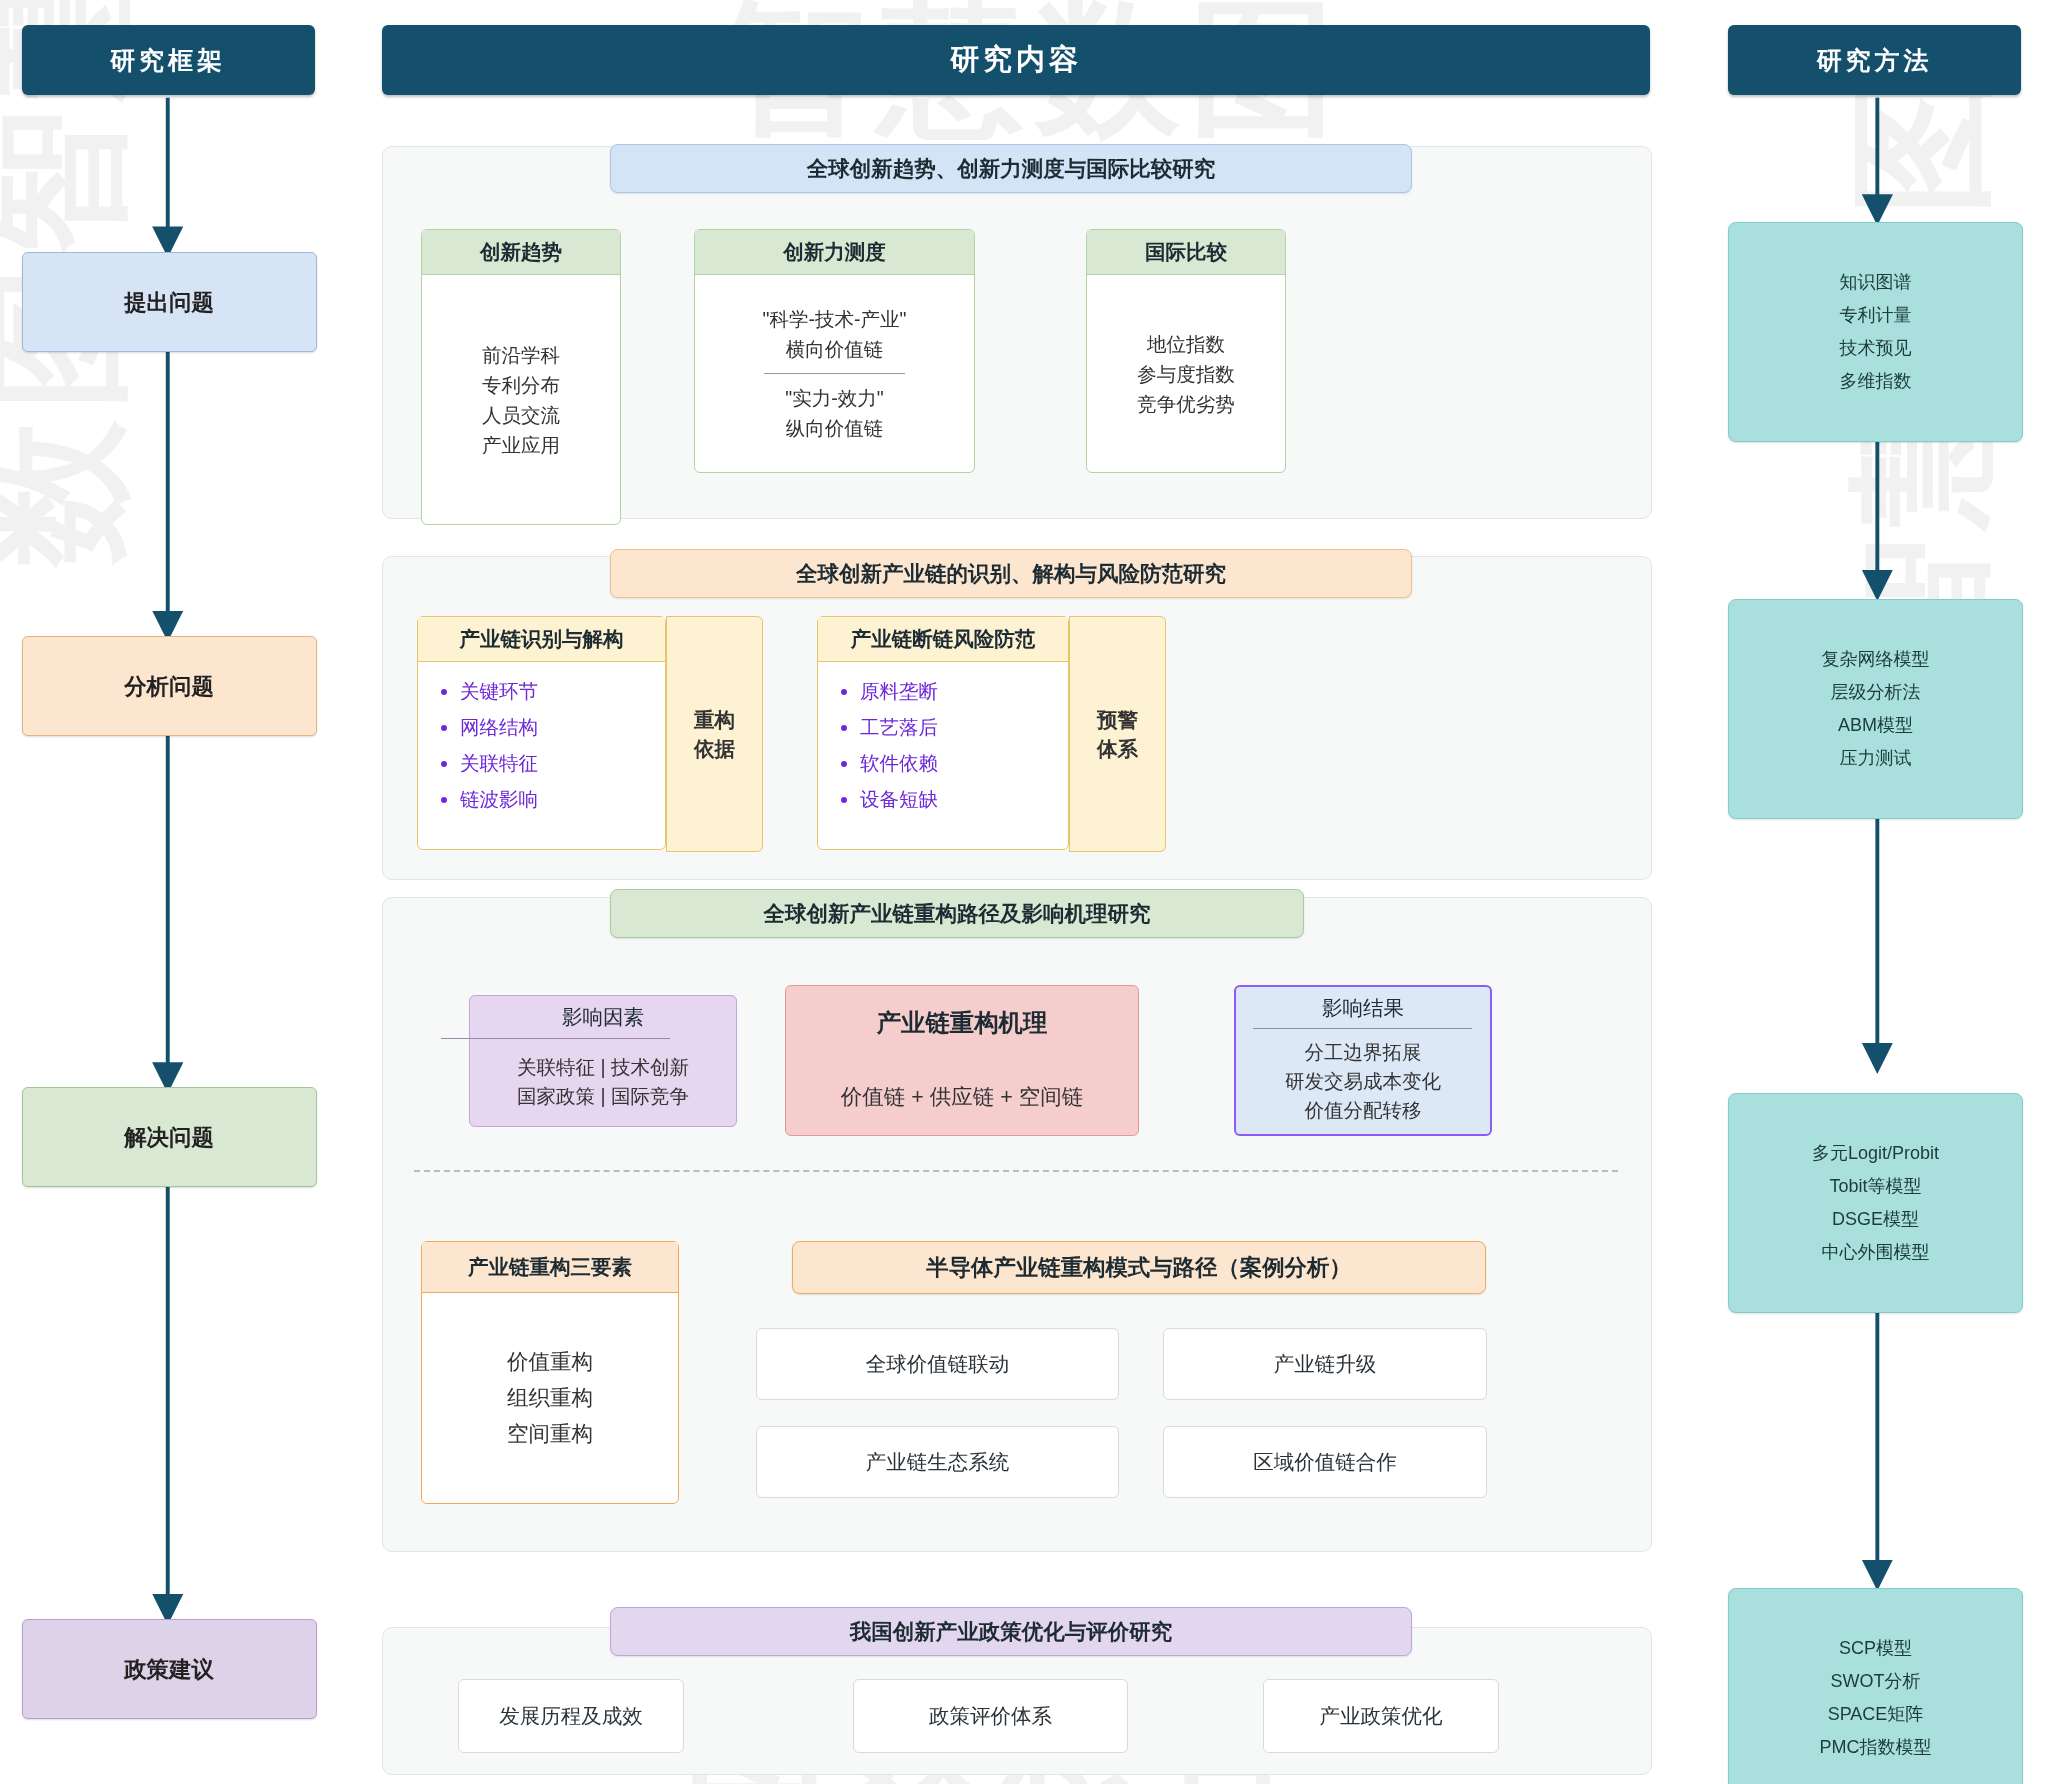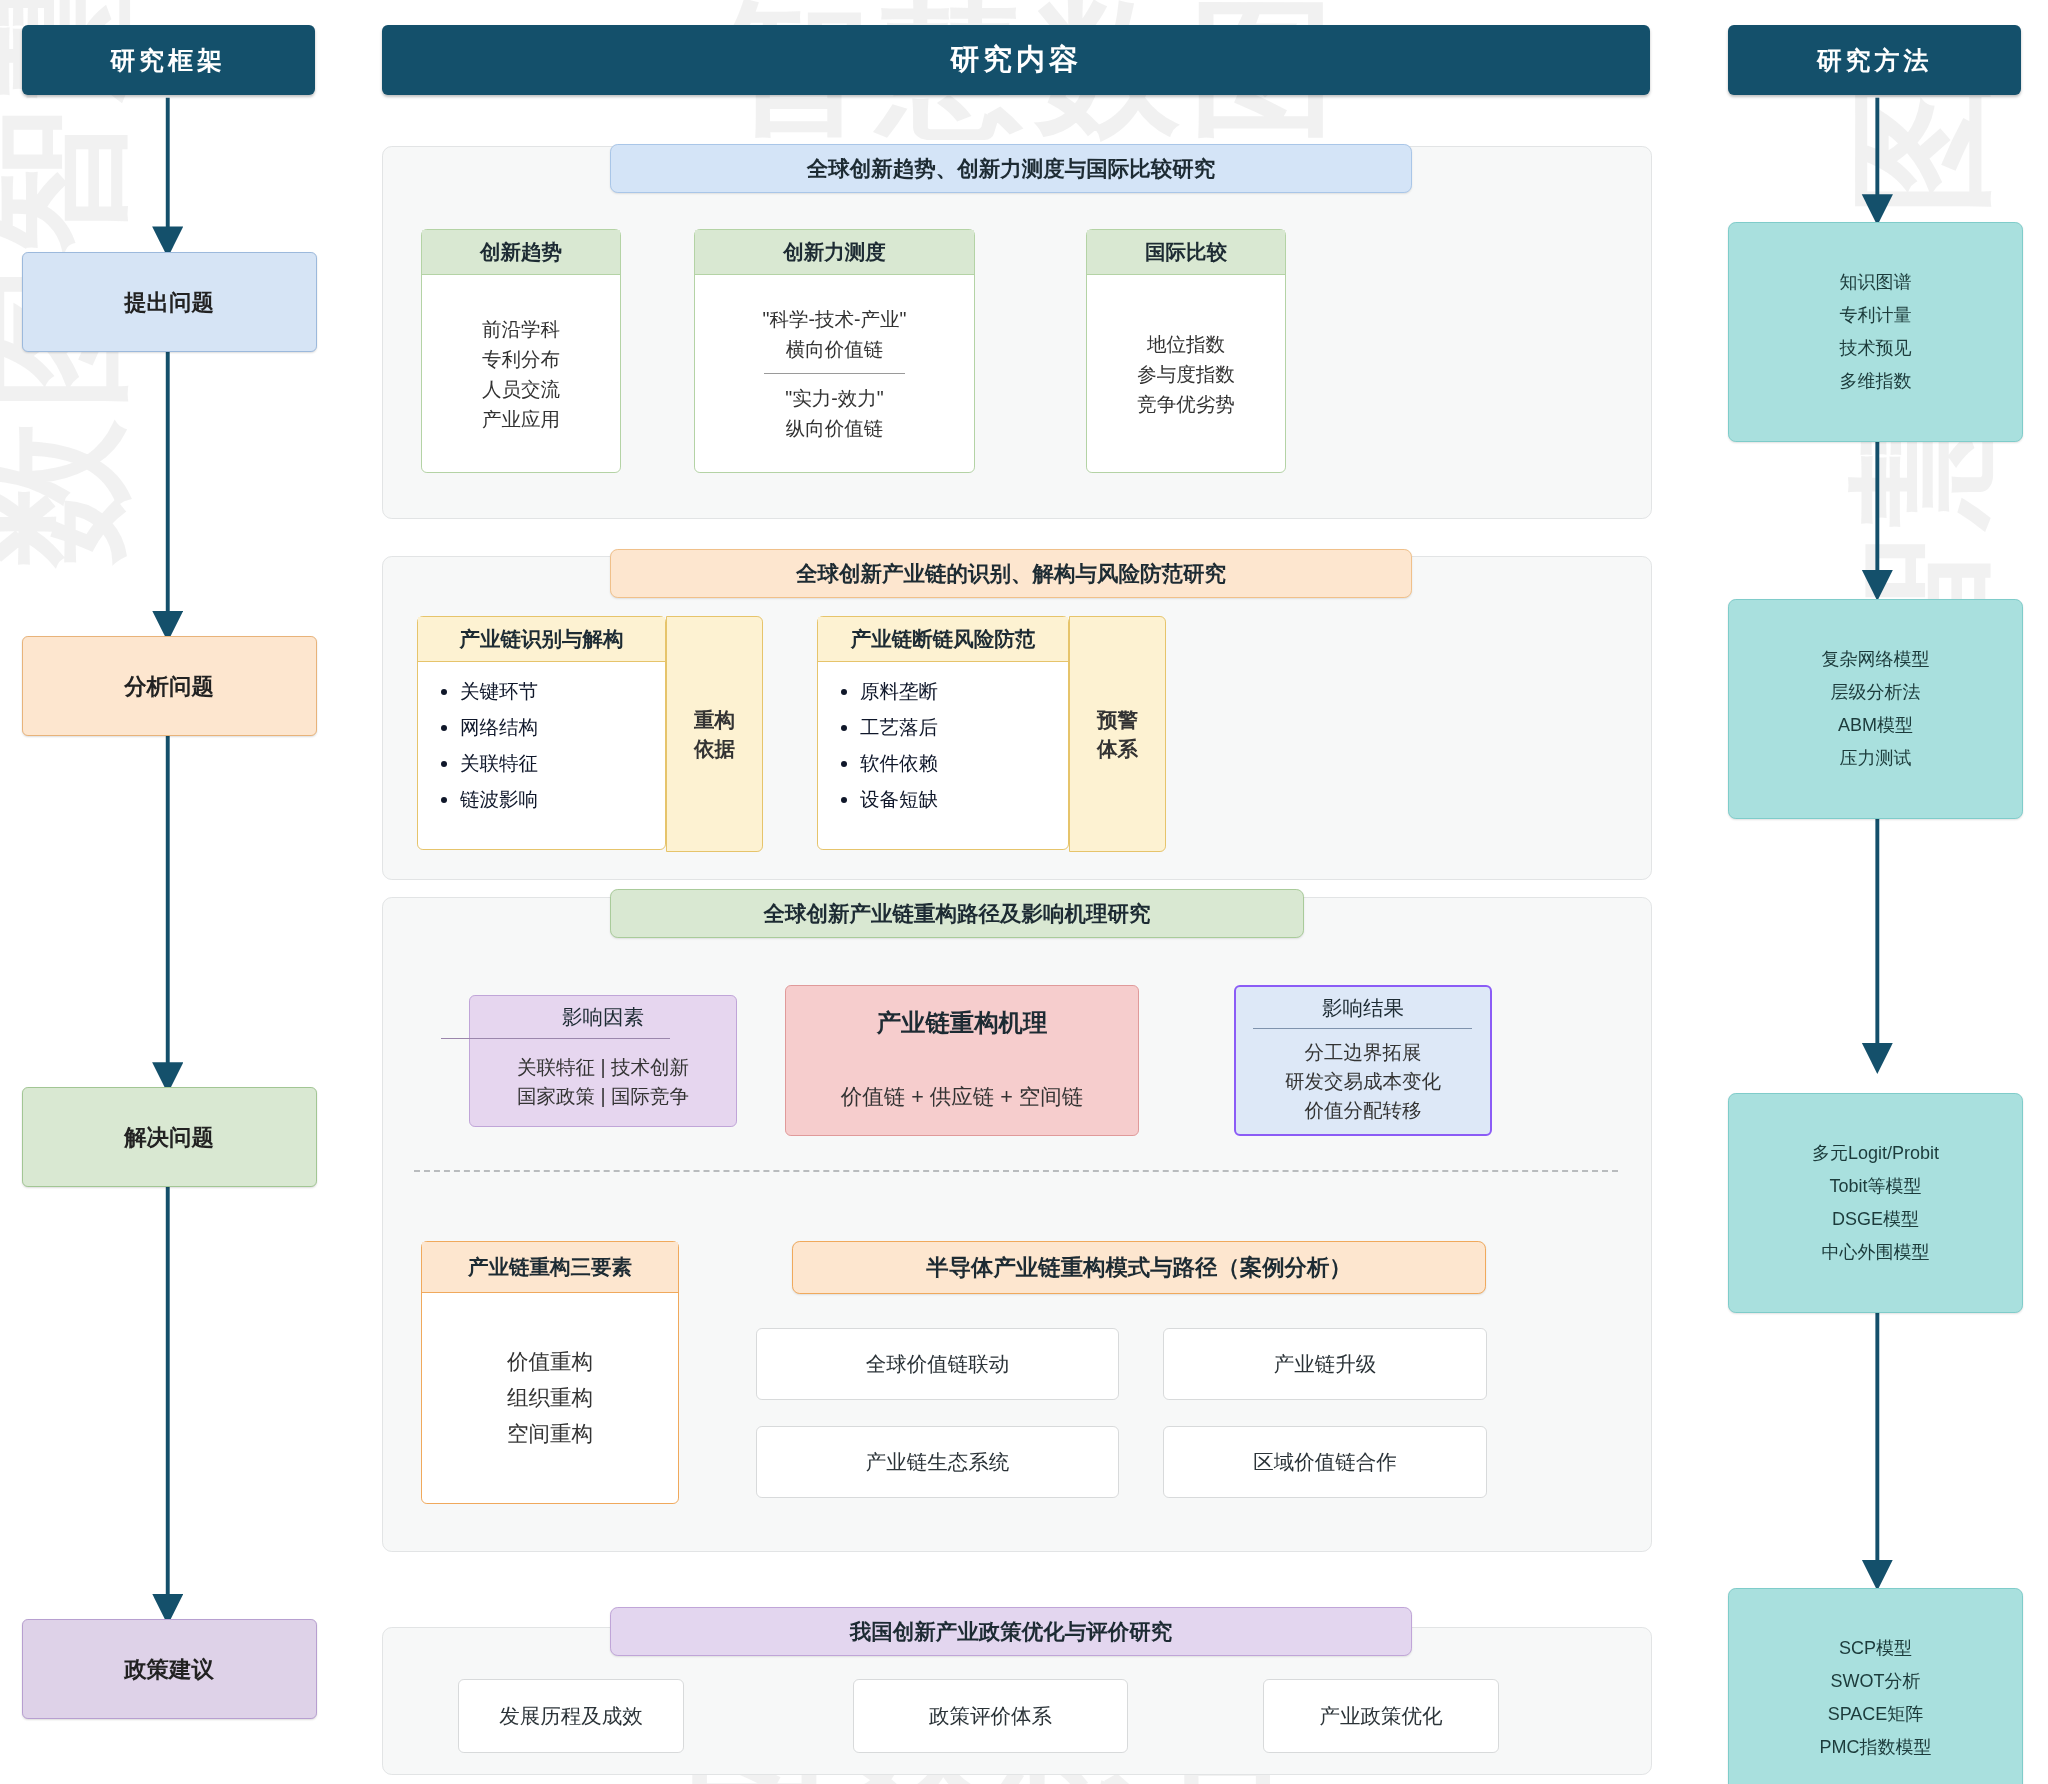--- a/index.html
+++ b/index.html
@@ -143,21 +143,21 @@
     color: #2b3338;
   }
 
   .bullets {
     position: absolute;
     margin: 0;
     padding: 0 0 0 29px;
     list-style: disc;
     font-size: 19.5px;
     line-height: 36px;
-    color: #0f172a;
+    color: #6d28d9;
   }
 
   .vtext {
     position: absolute;
     display: flex;
     align-items: center;
     justify-content: center;
     text-align: center;
     font-size: 20.5px;
     font-weight: bold;
@@ -255,21 +255,21 @@
 DSGE模型
 中心外围模型</div>
   <div class="methodbox" style="left:1728px; top:1588px; width:293px; height:218px;">SCP模型
 SWOT分析
 SPACE矩阵
 PMC指数模型</div>
 
   <div class="panel" style="left:382px; top:146px; width:1268px; height:371px;"></div>
   <div class="banner" style="left:610px; top:144px; width:800px; height:47px; background:#d4e4f7; border:1px solid #a9c6e8;">全球创新趋势、创新力测度与国际比较研究</div>
 
-  <div class="card" style="left:421px; top:229px; width:200px; height:244px; border:1px solid #b4d3a5;">
+  <div class="card" style="left:421px; top:229px; width:200px; height:296px; border:1px solid #b4d3a5;">
     <div class="card-title" style="background:#d9e8d2; border-bottom:1px solid #b4d3a5;">创新趋势</div>
     <div class="card-body">前沿学科
 专利分布
 人员交流
 产业应用</div>
   </div>
 
   <div class="card" style="left:694px; top:229px; width:281px; height:244px; border:1px solid #b4d3a5;">
     <div class="card-title" style="background:#d9e8d2; border-bottom:1px solid #b4d3a5;">创新力测度</div>
     <div class="card-body" style="justify-content:center;">

